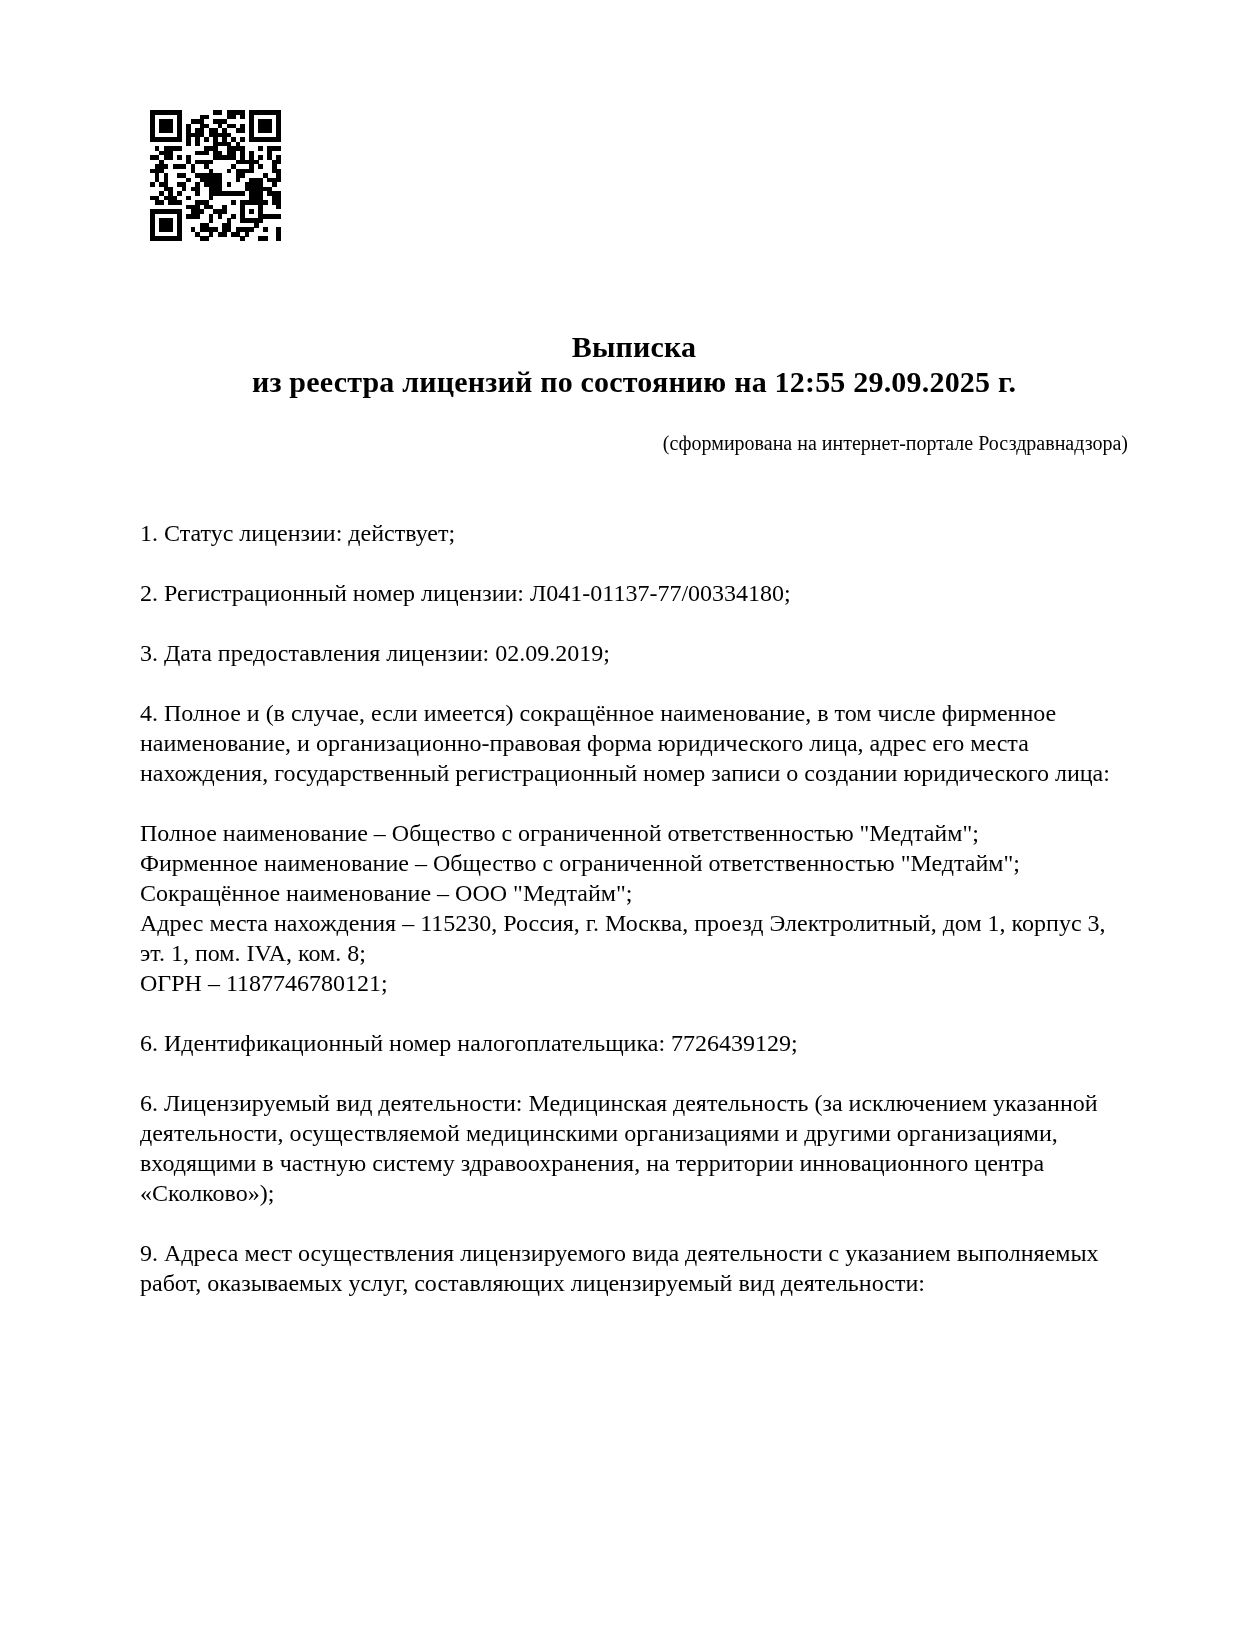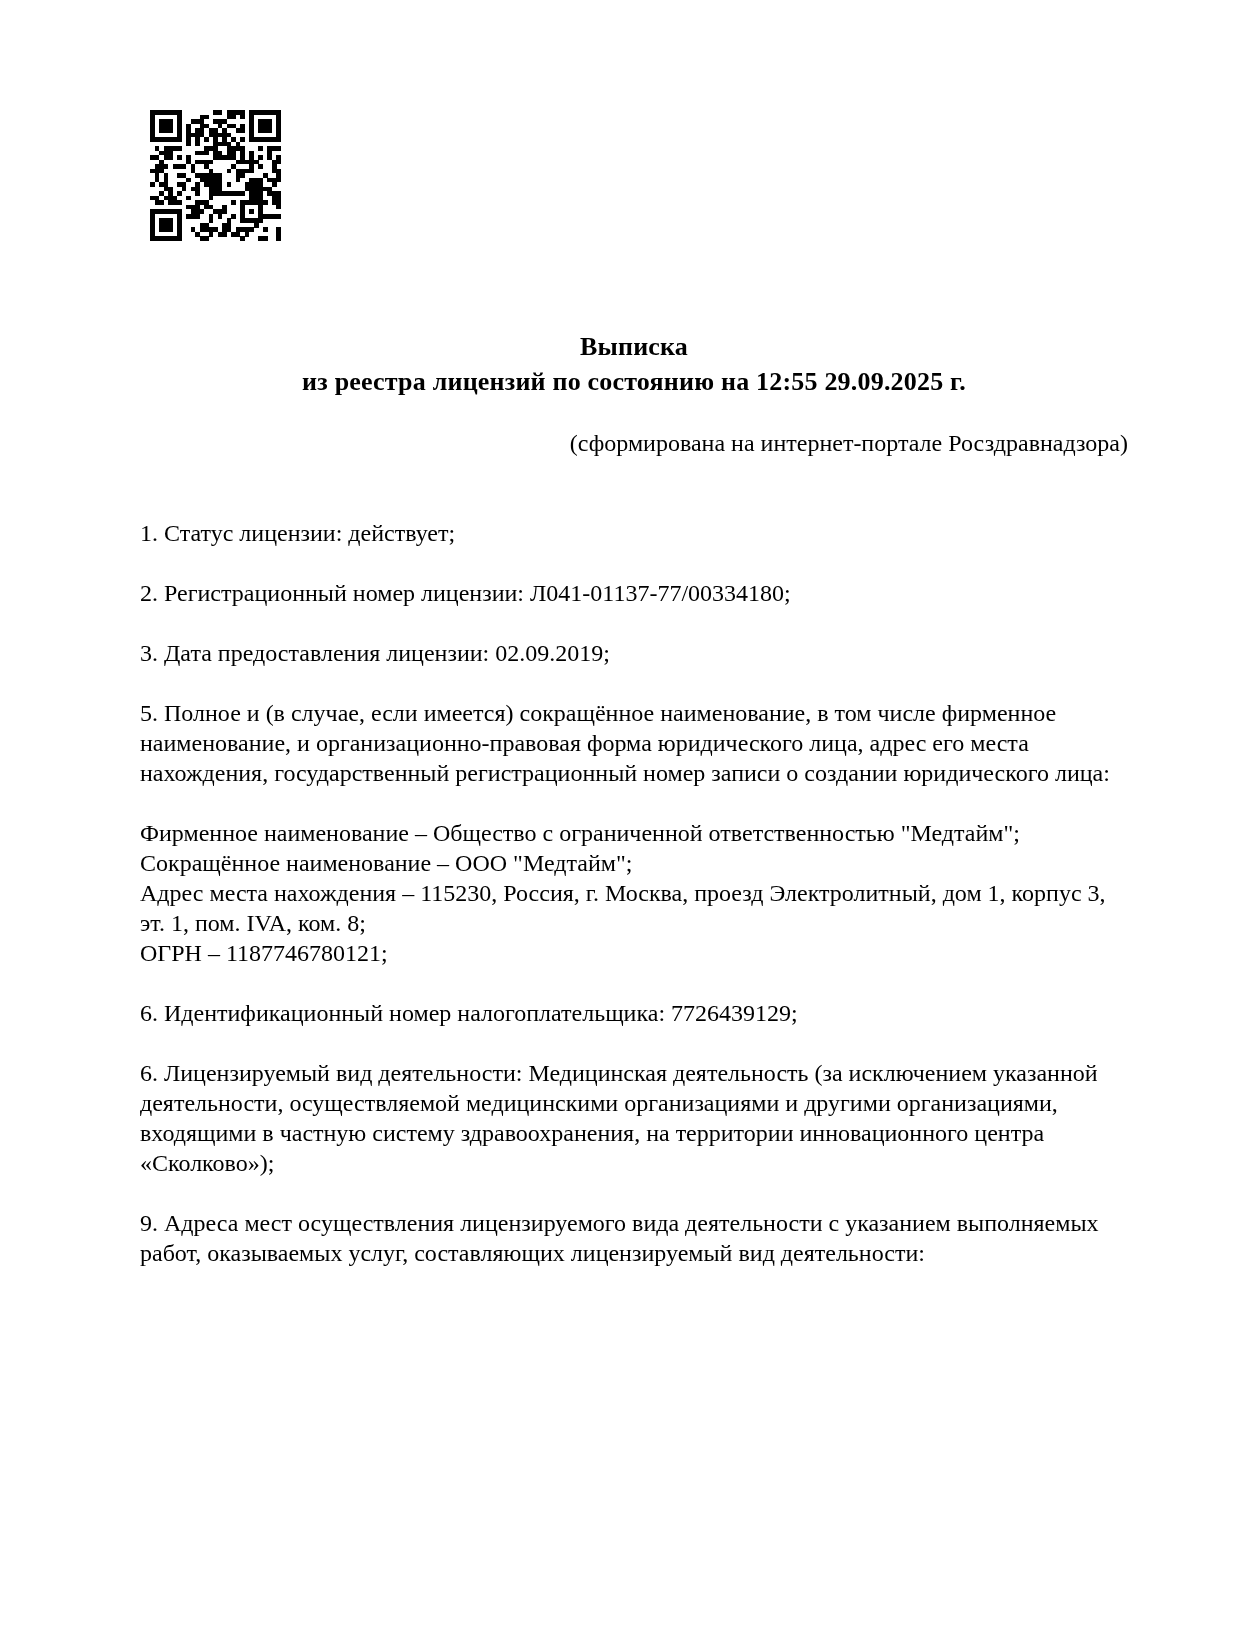--- a/index.html
+++ b/index.html
@@ -24,28 +24,28 @@
   .qr {
     margin: 110px 0 0 10px;
     width: 131px;
     height: 131px;
   }
   .qr svg { display: block; width: 131px; height: 131px; }
   .title-block {
     margin-top: 88px;
     text-align: center;
     font-weight: bold;
-    font-size: 26px;
+    font-size: 30px;
     line-height: 35px;
     letter-spacing: 0.2px;
   }
   .subtitle {
     margin-top: 32px;
     text-align: right;
-    font-size: 24px;
+    font-size: 20px;
     line-height: 24px;
   }
   .body-text {
     margin-top: 63px;
     font-size: 24px;
     line-height: 30px;
   }
   .body-text p {
     margin: 0 0 30px 0;
     padding: 0;
@@ -479,23 +479,24 @@
     <div>Выписка</div>
     <div>из реестра лицензий по состоянию на 12:55 29.09.2025 г.</div>
   </div>
 
   <div class="subtitle">(сформирована на интернет-портале Росздравнадзора)</div>
 
   <div class="body-text">
     <p>1. Статус лицензии: действует;</p>
     <p>2. Регистрационный номер лицензии: Л041-01137-77/00334180;</p>
     <p>3. Дата предоставления лицензии: 02.09.2019;</p>
-    <p>5. Полное и (в случае, если имеется) сокращённое наименование, в том числе фирменное наименование, и организационно-правовая форма юридического лица, адрес его места нахождения, государственный регистрационный номер записи о создании юридического лица:</p>
+    <p>4. Полное и (в случае, если имеется) сокращённое наименование, в том числе фирменное наименование, и организационно-правовая форма юридического лица, адрес его места нахождения, государственный регистрационный номер записи о создании юридического лица:</p>
 
     <div class="company-block">
+      <div>Полное наименование – Общество с ограниченной ответственностью "Медтайм";</div>
       <div>Фирменное наименование – Общество с ограниченной ответственностью "Медтайм";</div>
       <div>Сокращённое наименование – ООО "Медтайм";</div>
       <div>Адрес места нахождения – 115230, Россия, г. Москва, проезд Электролитный, дом 1, корпус 3, эт. 1, пом. IVA, ком. 8;</div>
       <div>ОГРН – 1187746780121;</div>
     </div>
 
     <p>6. Идентификационный номер налогоплательщика: 7726439129;</p>
     <p>6. Лицензируемый вид деятельности: Медицинская деятельность (за исключением указанной деятельности, осуществляемой медицинскими организациями и другими организациями, входящими в частную систему здравоохранения, на территории инновационного центра «Сколково»);</p>
     <p>9. Адреса мест осуществления лицензируемого вида деятельности с указанием выполняемых работ, оказываемых услуг, составляющих лицензируемый вид деятельности:</p>
   </div>

